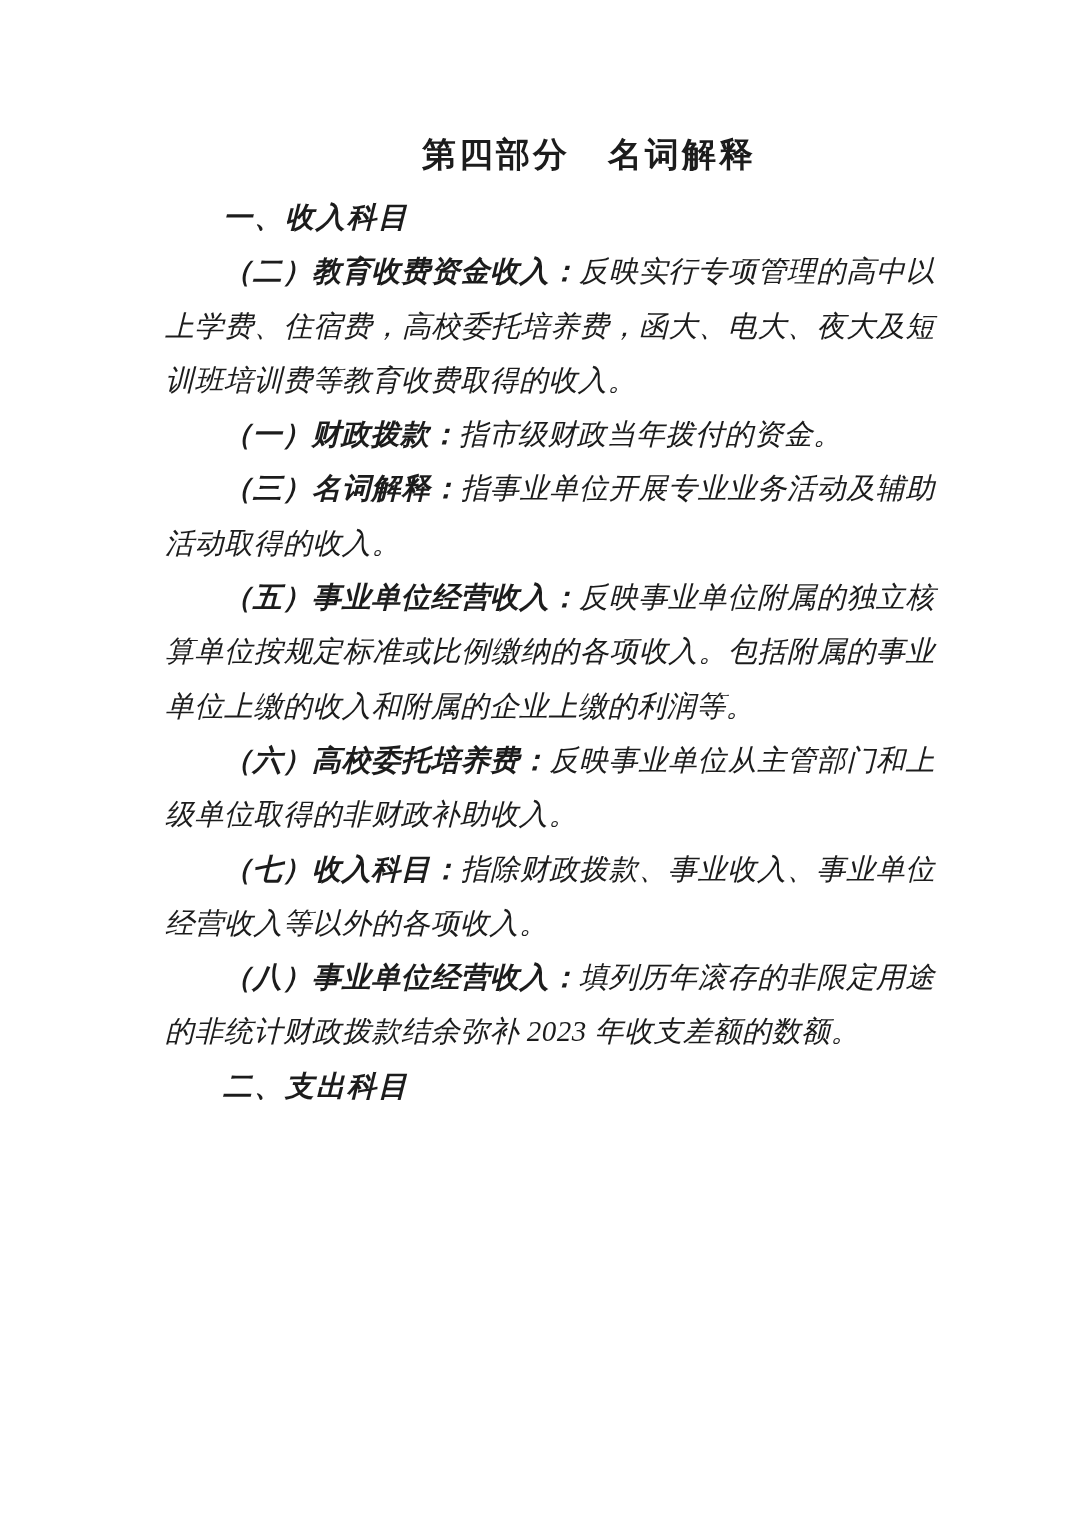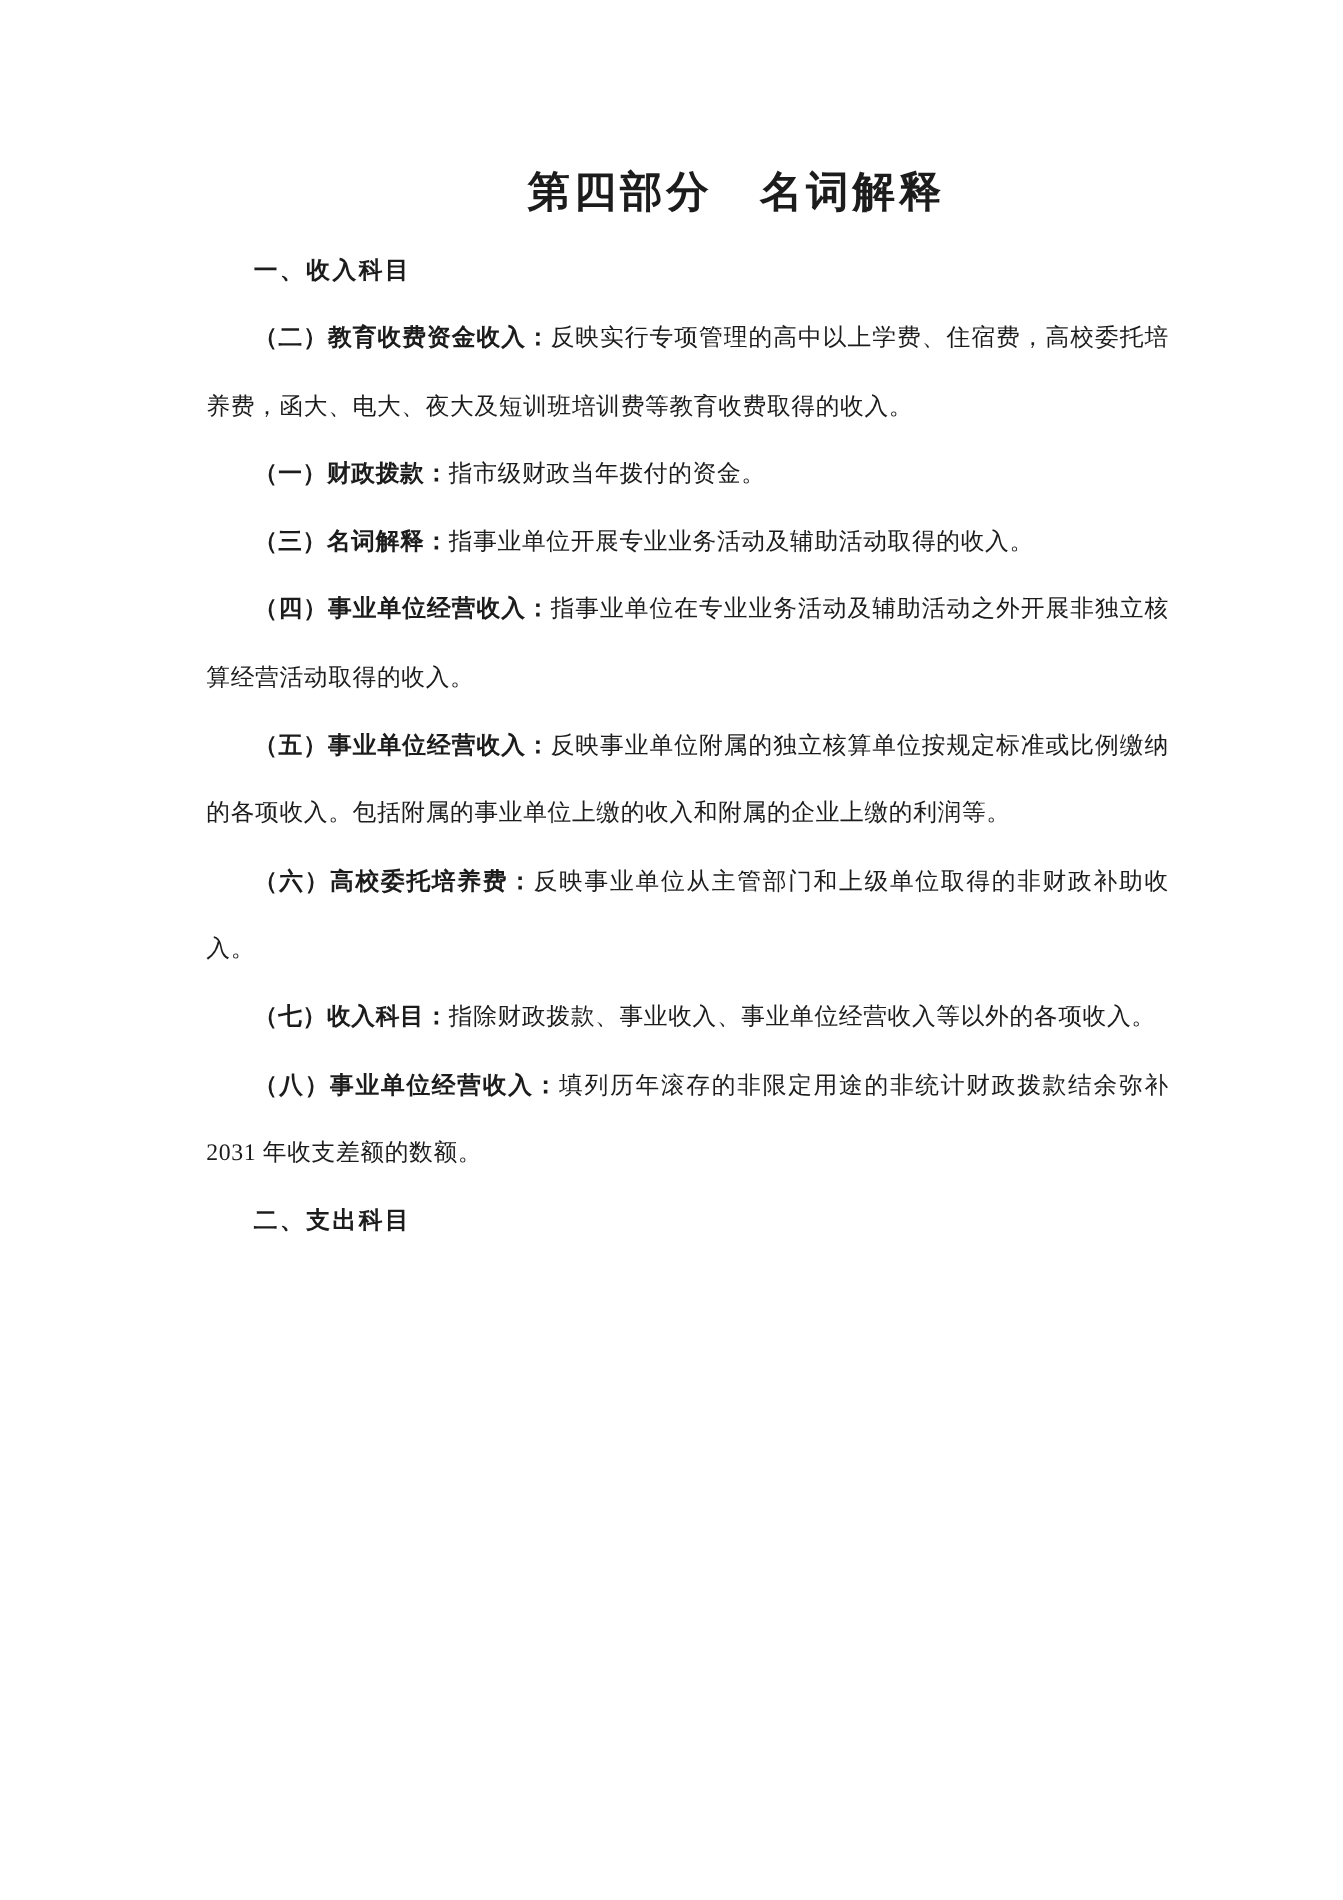--- a/index.html
+++ b/index.html
@@ -30,25 +30,26 @@
     line-height: 40px;
     letter-spacing: 3px;
     text-align: center;
     white-space: nowrap;
   }
   .title-gap {
     display: inline-block;
     width: 38px;
   }
   .doc-body {
-    font-size: 19px;
+    font-size: 29px;
     line-height: 54.3px;
     text-align: justify;
     text-justify: inter-ideograph;
     letter-spacing: 0.5px;
+    font-style: italic;
   }
   .doc-body p {
     margin: 0;
     text-indent: 2em;
   }
   .doc-body p.heading {
     font-weight: 700;
     letter-spacing: 2px;
     text-align: left;
   }
@@ -59,20 +60,19 @@
 </head>
 <body>
 
 <div class="page">
   <h1 class="title"><span>第四部分</span><span class="title-gap"></span><span>名词解释</span></h1>
   <div class="doc-body">
       <p class="heading"><span>一、收入科目</span></p>
       <p class="term"><span class="label">（二）教育收费资金收入：</span><span>反映实行专项管理的高中以上学费、住宿费，高校委托培养费，函大、电大、夜大及短训班培训费等教育收费取得的收入。</span></p>
       <p class="term"><span class="label">（一）财政拨款：</span><span>指市级财政当年拨付的资金。</span></p>
       <p class="term"><span class="label">（三）名词解释：</span><span>指事业单位开展专业业务活动及辅助活动取得的收入。</span></p>
-      <p class="term"><span class="label">（四）事业单位经营收入：</span><span>指事业单位在专业业务活动及辅助活动之外开展非独立核算经营活动取得的收入。</span></p>
       <p class="term"><span class="label">（五）事业单位经营收入：</span><span>反映事业单位附属的独立核算单位按规定标准或比例缴纳的各项收入。包括附属的事业单位上缴的收入和附属的企业上缴的利润等。</span></p>
       <p class="term"><span class="label">（六）高校委托培养费：</span><span>反映事业单位从主管部门和上级单位取得的非财政补助收入。</span></p>
       <p class="term"><span class="label">（七）收入科目：</span><span>指除财政拨款、事业收入、事业单位经营收入等以外的各项收入。</span></p>
-      <p class="term"><span class="label">（八）事业单位经营收入：</span><span>填列历年滚存的非限定用途的非统计财政拨款结余弥补 2031 年收支差额的数额。</span></p>
+      <p class="term"><span class="label">（八）事业单位经营收入：</span><span>填列历年滚存的非限定用途的非统计财政拨款结余弥补 2023 年收支差额的数额。</span></p>
       <p class="heading"><span>二、支出科目</span></p>
     </div>
 </div>
 
 </body></html>

